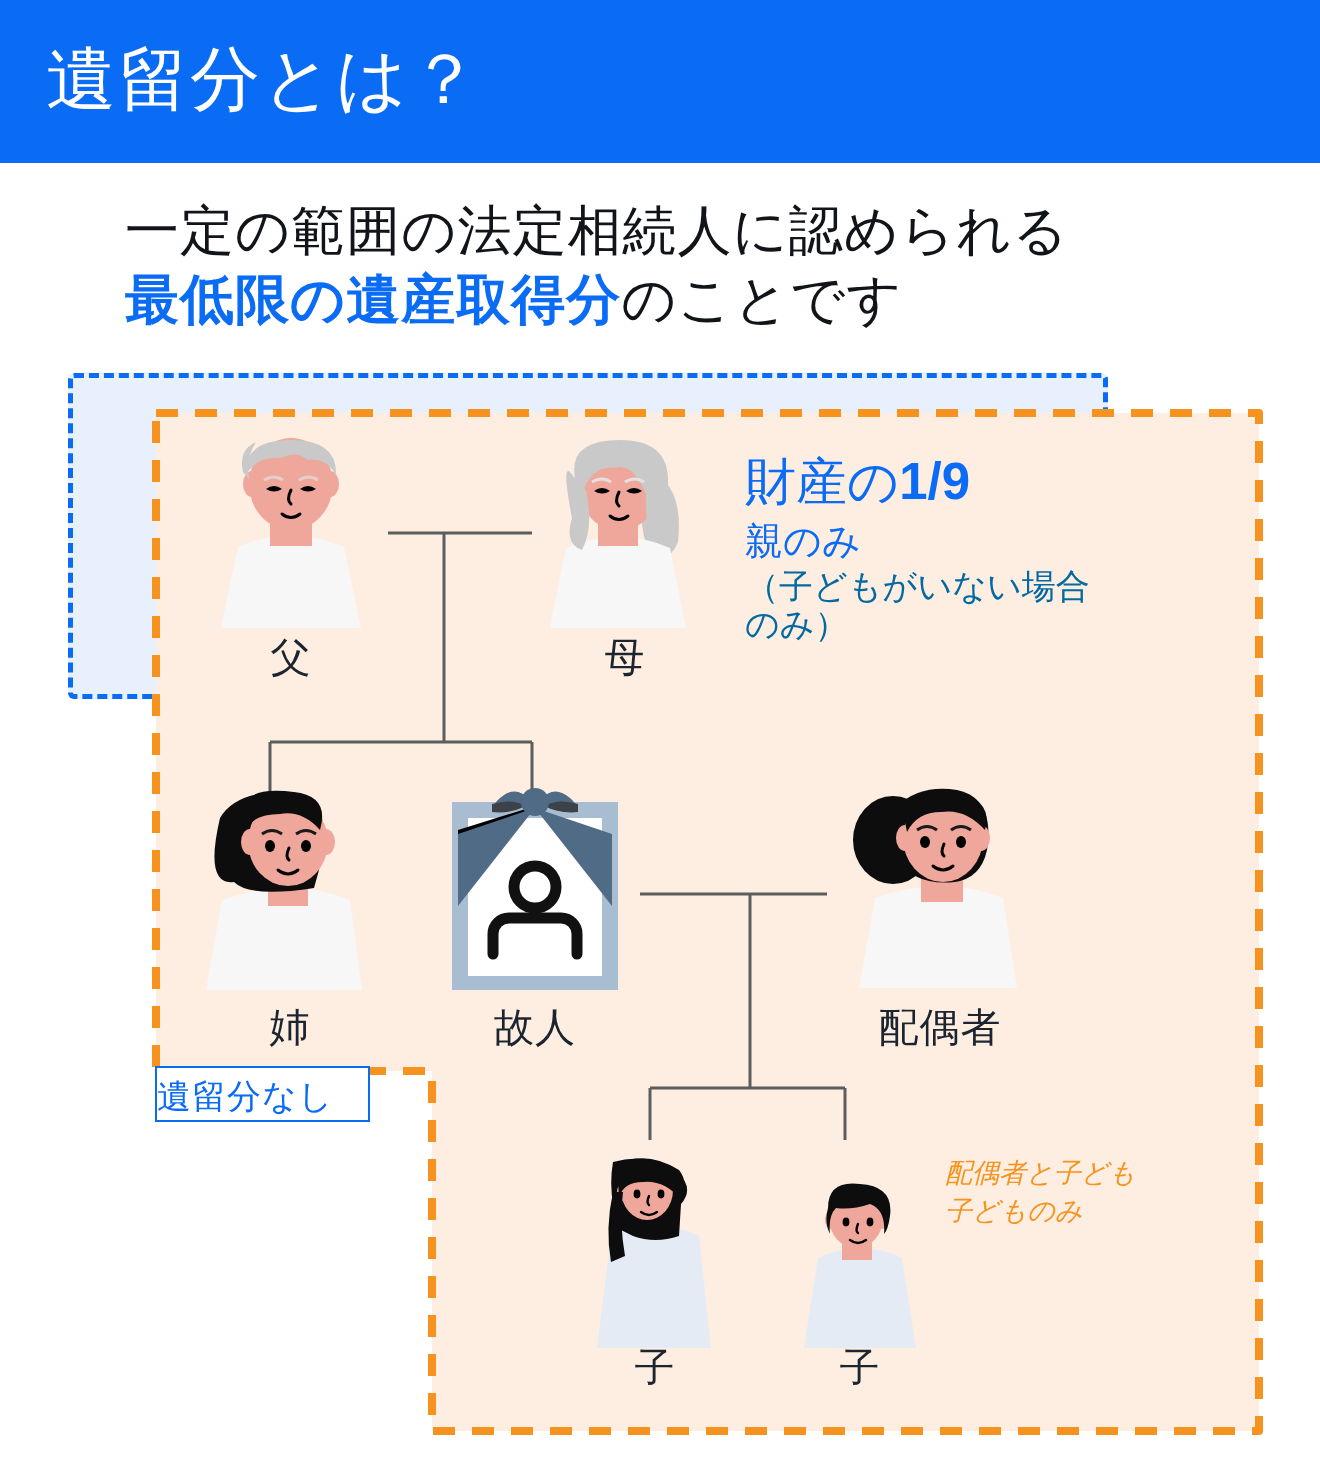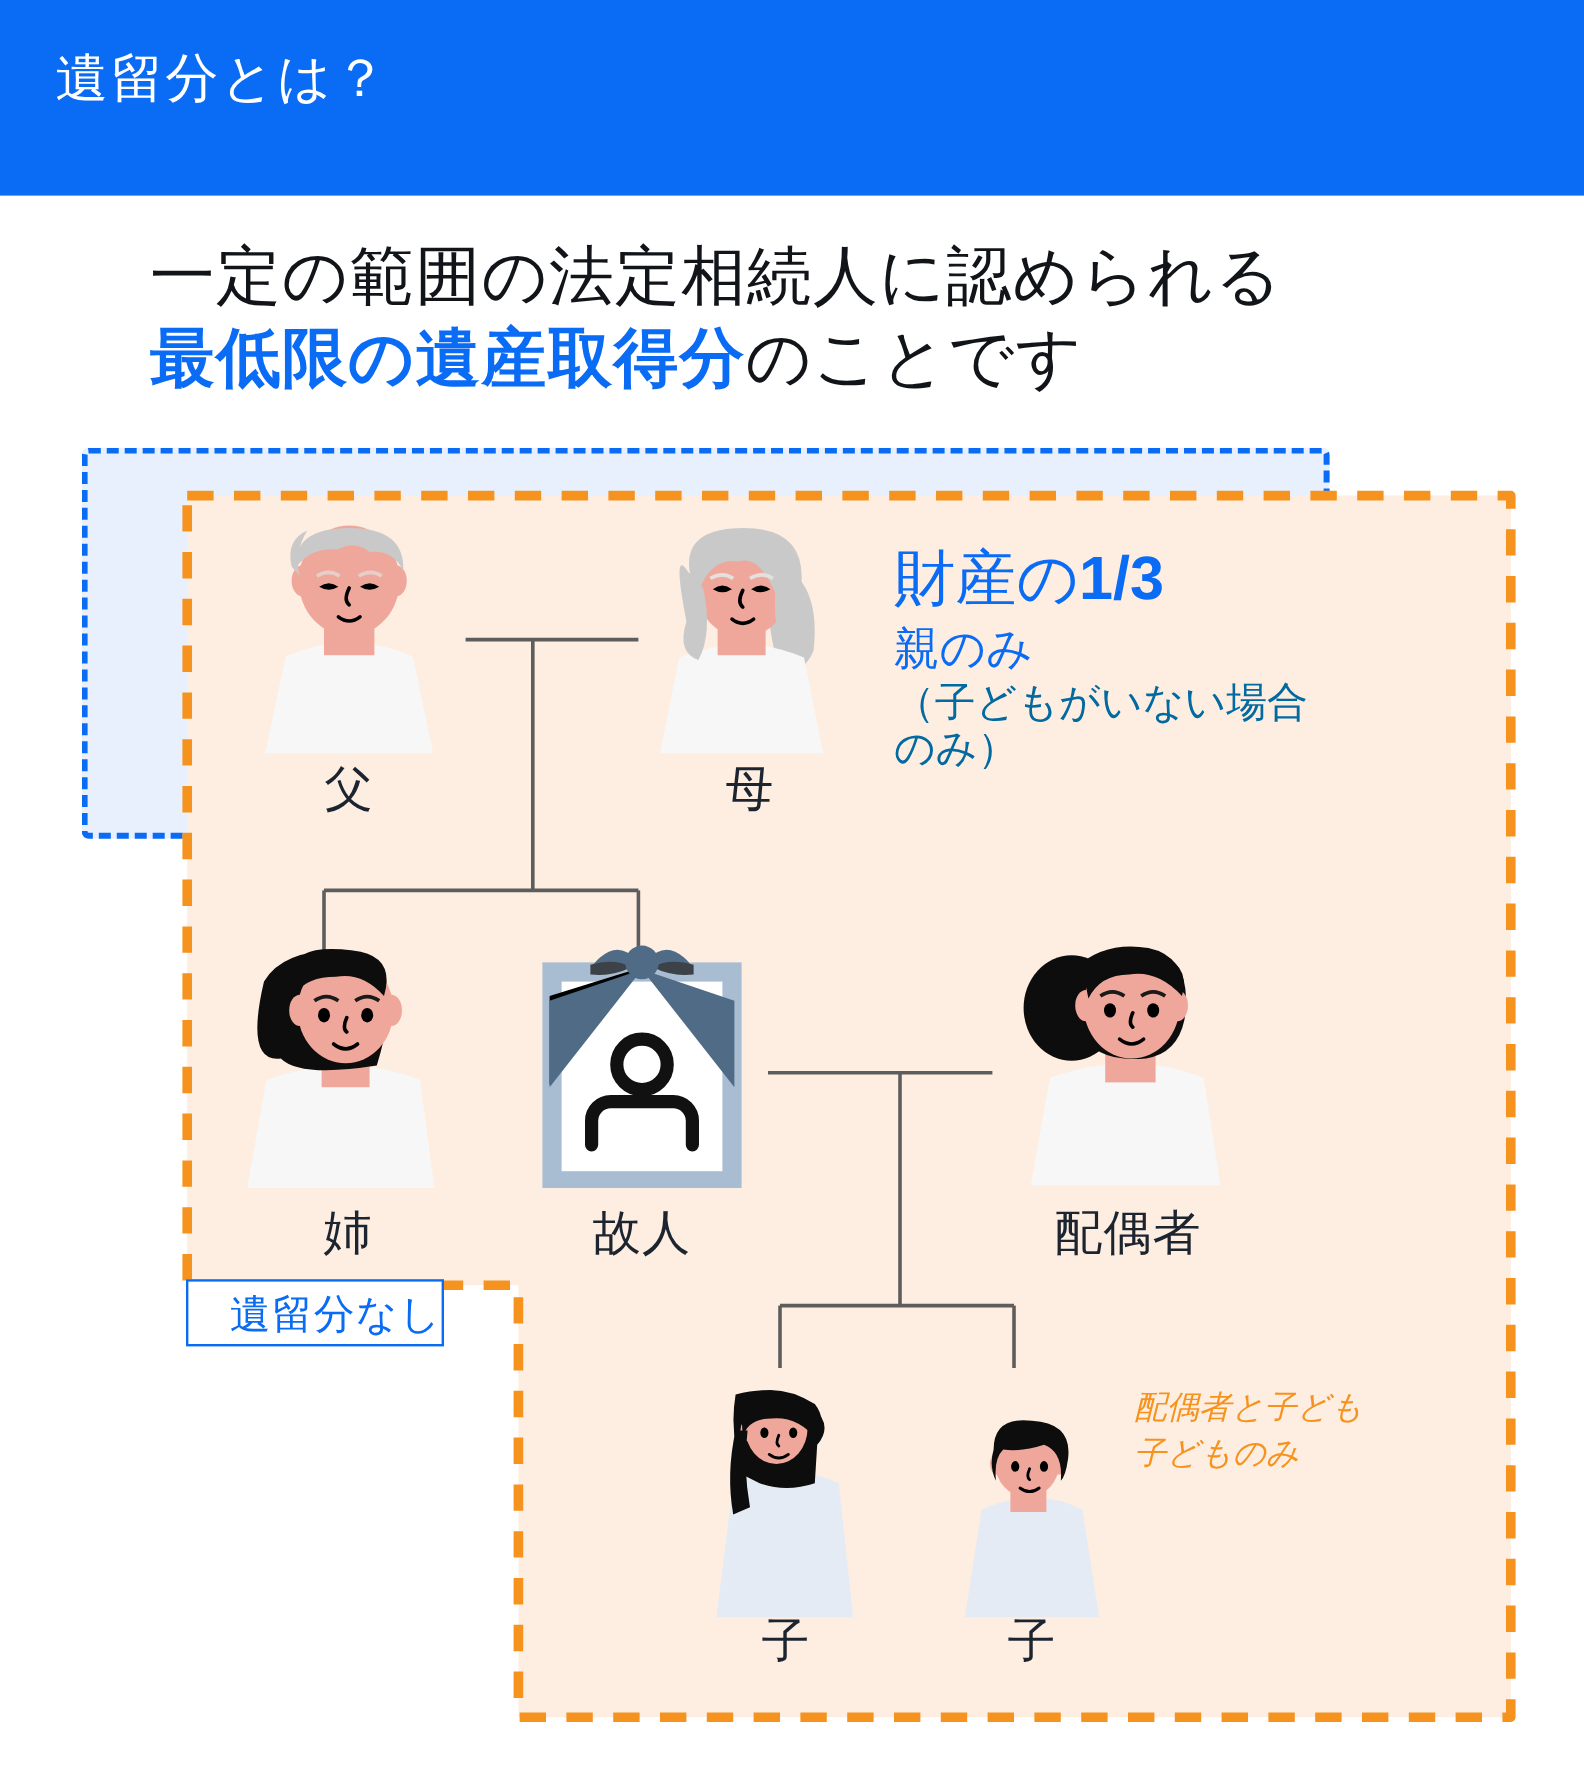--- a/index.html
+++ b/index.html
@@ -11,21 +11,21 @@
     position:relative;
   }
 
   
   #header-bar{
     position:absolute;left:0;top:0;width:1320px;height:163px;
     background:#0a6bf5;
   }
   #header-title{
     position:absolute;left:46px;top:44px;
-    font-size:44px;color:#ffffff;letter-spacing:2px;font-weight:400;
+    font-size:70px;color:#ffffff;letter-spacing:2px;font-weight:400;
     line-height:1;
   }
 
   
   #subtitle{
     position:absolute;left:125px;top:196px;width:1150px;
     font-size:54px;line-height:1.28;color:#111418;font-weight:400;
     letter-spacing:1px;
   }
   #subtitle .hl{color:#0a6bf5;font-weight:bold;}
@@ -61,21 +61,21 @@
   .person .art{position:relative;width:100%;}
   .namelabel{
     position:absolute;text-align:center;font-size:40px;color:#1c2430;
     z-index:7;letter-spacing:1px;
   }
 
   
   #badge-no-share{
     position:absolute;left:155px;top:1066px;width:215px;height:56px;
     border:2px solid #0a6bf5;background:#ffffff;
-    color:#0a6bf5;font-size:34px;line-height:56px;text-align:right;
+    color:#0a6bf5;font-size:34px;line-height:56px;text-align:left;
     z-index:9;box-sizing:border-box;letter-spacing:1px;
   }
 
   
   .callout{position:absolute;z-index:8;}
   #callout-parents{left:745px;top:455px;width:360px;}
   #callout-parents .head{font-size:51px;color:#0a6bf5;line-height:1.05;letter-spacing:0px;}
   #callout-parents .head b{font-weight:bold;}
   #callout-parents .sub{font-size:38px;color:#0a6bf5;margin-top:12px;line-height:1.1;}
   #callout-parents .note{font-size:34px;color:#0369a1;margin-top:6px;line-height:1.1;}
@@ -251,21 +251,21 @@
       <path d="M38 26 Q38 -2 70 2 Q104 4 100 34 Q98 48 94 52 Q96 28 80 22 Q62 28 46 26 Q38 34 40 52 Q34 40 38 26 Z" fill="#0d0d0d"></path>
       <ellipse cx="56" cy="40" rx="3.4" ry="4.4" fill="#000"></ellipse>
       <ellipse cx="80" cy="40" rx="3.4" ry="4.4" fill="#000"></ellipse>
       <path d="M68 42 q-3 7 0 9" stroke="#000" stroke-width="2.4" fill="none" stroke-linecap="round"></path>
       <path d="M60 58 q8 6 16 0" stroke="#000" stroke-width="2.4" fill="none" stroke-linecap="round"></path>
     </svg>
   </div>
   <div class="namelabel" style="left:795px;top:1340px;width:130px;">子</div>
 
   <div class="callout" id="callout-parents">
-    <div class="head"><span>財産の</span><b>1/3</b></div>
+    <div class="head"><span>財産の</span><b>1/9</b></div>
     <div class="sub">親のみ</div>
     <div class="note">（子どもがいない場合のみ）</div>
   </div>
 
   <div class="callout" id="callout-main">
     <ul>
       <li>配偶者と子ども</li>
       <li>子どものみ</li>
     </ul>
   </div>

